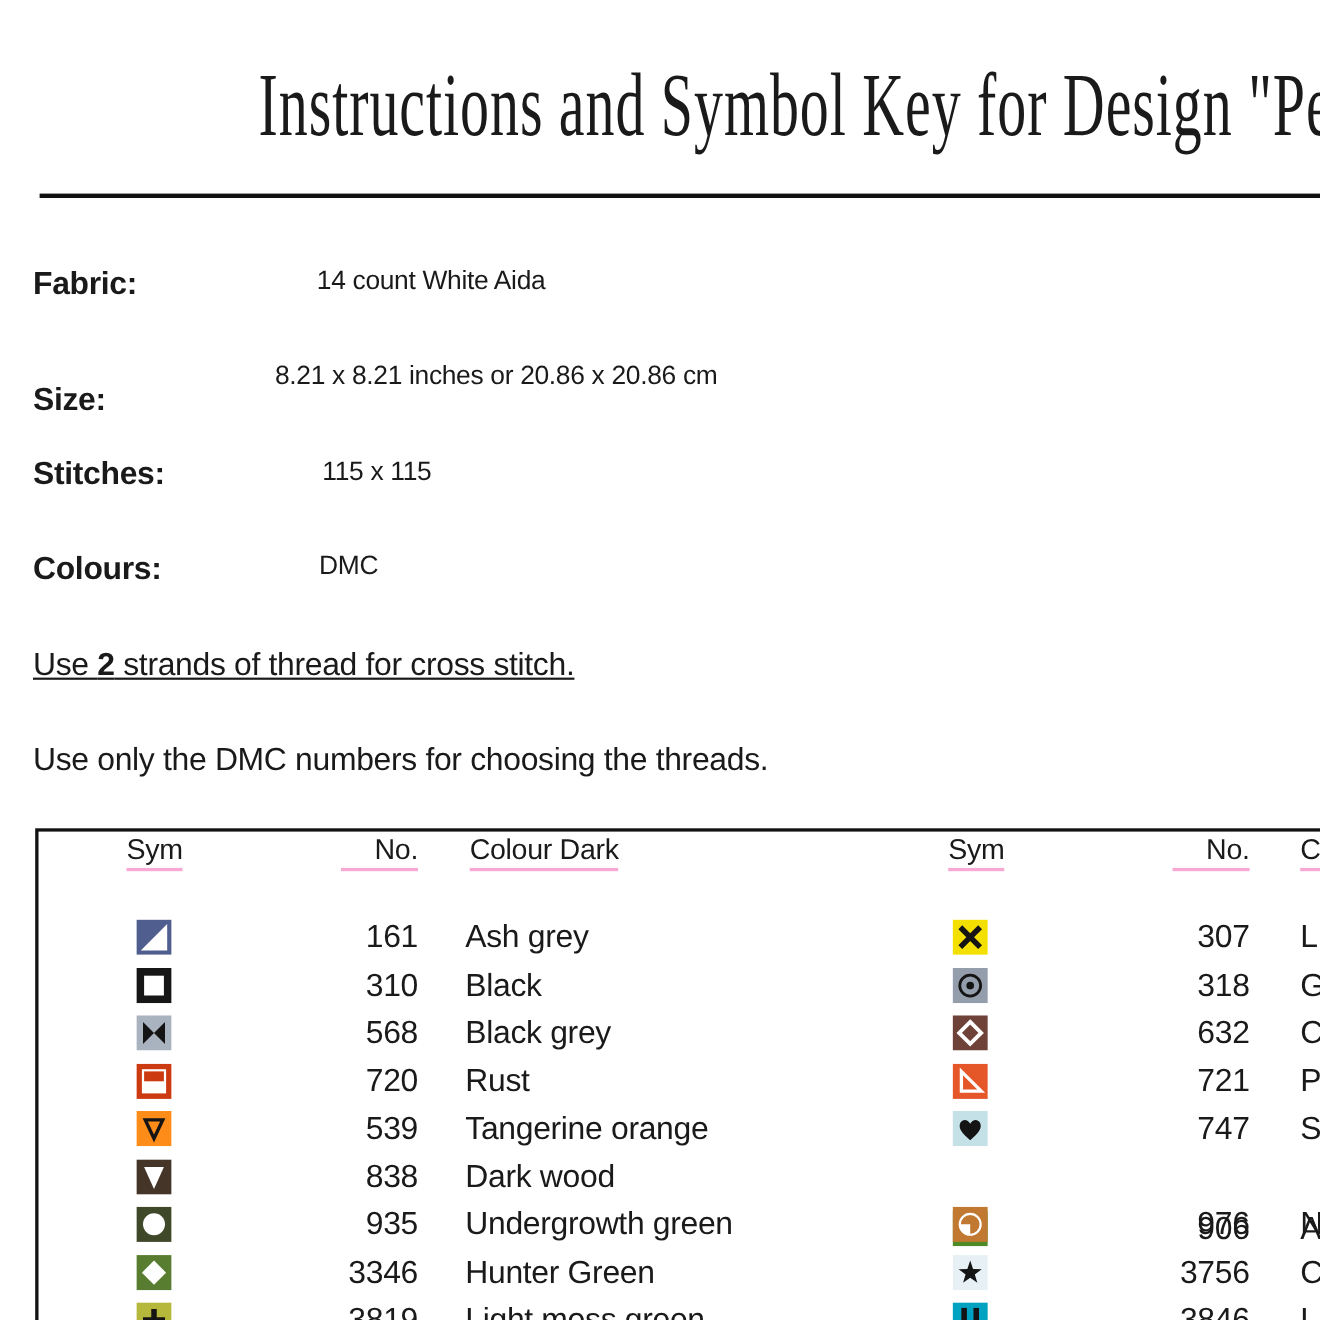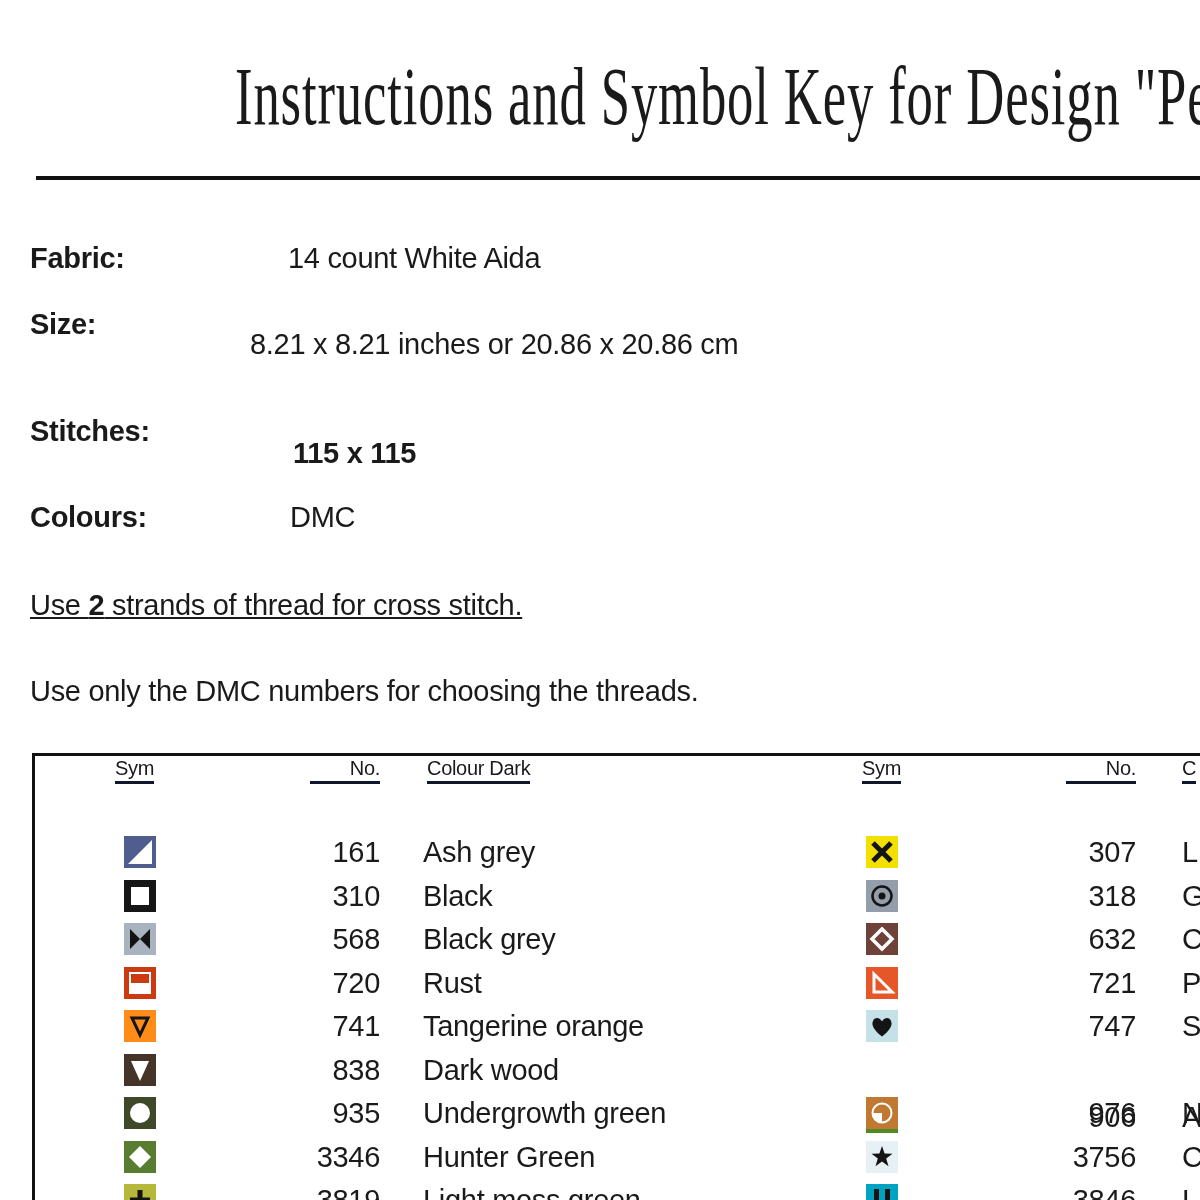--- a/index.html
+++ b/index.html
@@ -8,36 +8,36 @@
           font-family:"Liberation Sans", sans-serif; color:#1a1a1a; overflow:hidden; }
 
   .title { position:absolute; left:235px; top:50px;
            font-family:"Liberation Serif", serif; font-size:62px; font-weight:normal;
            white-space:nowrap; letter-spacing:1px;
            transform:scale(0.85,1.32); transform-origin:left top; }
 
   .divider { position:absolute; left:36px; top:176px; width:1164px; height:4px; background:#111; }
 
   .info-label { position:absolute; left:30px; font-size:29px; font-weight:bold; letter-spacing:-0.3px; white-space:nowrap; }
-  .info-value { position:absolute; font-size:29px; letter-spacing:-0.3px; white-space:nowrap; }
+  .info-value { position:absolute; font-size:24px; letter-spacing:-0.3px; white-space:nowrap; }
   .il-0 { top:242px; } .iv-0 { top:242px; left:288px; }
-  .il-1 { top:308px; } .iv-1 { top:328px; left:250px; }
-  .il-2 { top:415px; } .iv-2 { top:437px; left:293px;font-weight:bold; }
+  .il-1 { top:348px; } .iv-1 { top:328px; left:250px; }
+  .il-2 { top:415px; } .iv-2 { top:415px; left:293px; }
   .il-3 { top:501px; } .iv-3 { top:501px; left:290px; }
 
   .note { position:absolute; left:30px; font-size:29px; letter-spacing:-0.3px; white-space:nowrap; }
   .note-1 { top:589px;text-decoration:underline; }
   .note-2 { top:675px; }
   .note b { font-weight:bold; }
 
   .keybox { position:absolute; left:32px; top:753px; width:1500px; height:640px;
             border:3px solid #111; background:#fff; }
 
-  .khead { position:absolute; font-size:20px; letter-spacing:-0.3px; white-space:nowrap;
-           border-bottom:3px solid #0f172a; padding-bottom:1px; top:757px; }
+  .khead { position:absolute; font-size:26px; letter-spacing:-0.3px; white-space:nowrap;
+           border-bottom:3px solid #f9a8d4; padding-bottom:1px; top:757px; }
   .kh-sym1 { left:115px; }
   .kh-no1  { left:310px; width:70px; text-align:right; }
   .kh-cn1  { left:427px; }
   .kh-sym2 { left:862px; }
   .kh-no2  { left:1066px; width:70px; text-align:right; }
   .kh-cn2  { left:1182px; }
 
   .krows { position:absolute; left:0; top:0; width:1200px; height:1200px; }
   .krow  { position:absolute; left:0; width:100%; height:44px; }
   .sym   { position:absolute; top:0; width:32px; height:32px; }
@@ -117,21 +117,21 @@
         <span class="no" style="left:290px;width:90px">720</span>
         <span class="cname" style="left:423px">Rust</span>
       </div>
       <div class="krow" style="top: 1010px;">
         <span class="sym" style="left:124px">
           <svg width="32" height="32" viewBox="0 0 32 32">
             <rect width="32" height="32" fill="#fe8c19"></rect>
             <polygon points="8,8 24,8 16,25" fill="none" stroke="#141414" stroke-width="3"></polygon>
           </svg>
         </span>
-        <span class="no" style="left:290px;width:90px">741</span>
+        <span class="no" style="left:290px;width:90px">539</span>
         <span class="cname" style="left:423px">Tangerine orange</span>
       </div>
       <div class="krow" style="top: 1053.5px;">
         <span class="sym" style="left:124px">
           <svg width="32" height="32" viewBox="0 0 32 32">
             <rect width="32" height="32" fill="#453528"></rect>
             <polygon points="7,7 25,7 16,27" fill="#ffffff"></polygon>
           </svg>
         </span>
         <span class="no" style="left:290px;width:90px">838</span>

